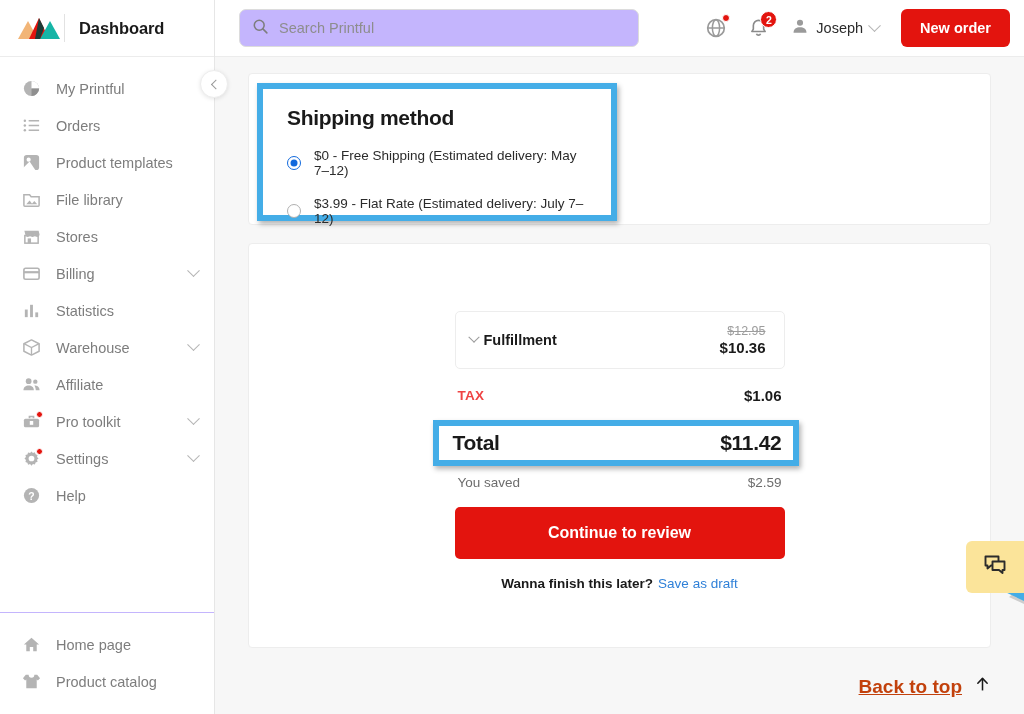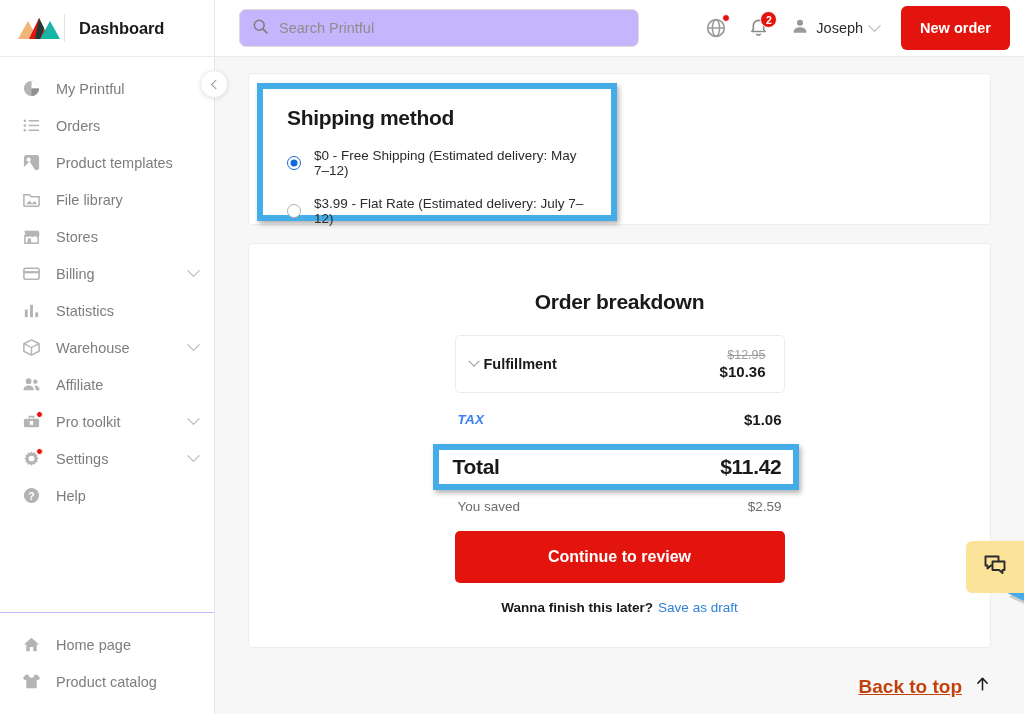--- a/index.html
+++ b/index.html
@@ -98,21 +98,21 @@
   }
   .globe-dot {
     position: absolute; top: -1px; right: -1px;
     width: 8px; height: 8px; border-radius: 50%;
     background: #e3140e; border: 1.5px solid #fff;
   }
   .user-chip { display: flex; align-items: center; gap: 7px; cursor: pointer; margin-left: 4px; }
   .user-name { font-size: 14.5px; color: #2b2b2b; }
   .btn-neworder {
     background: #e3140e; color: #fff; border: none; border-radius: 6px;
-    height: 44px; padding: 0 19px; font-size: 14.5px; font-weight: bold;
+    height: 38px; padding: 0 19px; font-size: 14.5px; font-weight: bold;
     cursor: pointer; font-family: "Liberation Sans", sans-serif; margin-left: 6px;
   }
 
   .content {
     flex: 1 1 auto; background: #f7f7f7;
     padding: 16px 33px 0 33px; position: relative;
     overflow: hidden;
   }
 
   .card { background: #fff; border: 1px solid #ededed; border-radius: 4px; }
@@ -154,21 +154,21 @@
   .chev-sm {
     width: 8px; height: 8px; border-right: 1.7px solid #9b9b9b;
     border-bottom: 1.7px solid #9b9b9b; transform: rotate(45deg) translate(-2px,-2px);
   }
   .fulfil-name { font-size: 14.5px; font-weight: bold; color: #1a1a1a; }
   .fulfil-prices { margin-left: auto; text-align: right; }
   .price-old { font-size: 12.5px; color: #9d9d9d; text-decoration: line-through; }
   .price-new { font-size: 15px; font-weight: bold; color: #1a1a1a; margin-top: 1px; }
 
   .tax-row { display: flex; align-items: center; margin-top: 18px; padding: 0 3px; }
-  .tax-label { font-size: 13.5px; font-weight: bold; color: #3b82f6; letter-spacing: .2px; font-style: italic; }
+  .tax-label { font-size: 13.5px; font-weight: bold; color: #ef4444; letter-spacing: .2px; }
   .tax-val { margin-left: auto; font-size: 15px; font-weight: bold; color: #1a1a1a; }
 
   .total-wrap { position: relative; margin-top: 16px; height: 46px; }
   .total-hl {
     position: absolute; left: -22px; top: 0; width: 366px; height: 46px;
     border: 6px solid #44ade7; background: #fff;
     box-shadow: 2px 3px 5px rgba(0,0,0,.30);
     display: flex; align-items: center; padding: 0 11px 0 14px;
   }
   .total-label { font-size: 21px; font-weight: bold; color: #1a1a1a; letter-spacing: -0.3px; }
@@ -454,21 +454,20 @@
             <div class="radio-row">
               <span class="radio"></span>
               <span class="radio-label">$3.99 - Flat Rate (Estimated delivery: July 7–12)</span>
             </div>
           </div>
         </div>
       </section>
 
       <section class="card bd-card">
         <div class="bd-inner">
-          <div class="bd-title">Order breakdown</div>
 
           <div class="fulfil-row">
             <div class="fulfil-left">
               <span class="chev-sm"></span>
               <span class="fulfil-name">Fulfillment</span>
             </div>
             <div class="fulfil-prices">
               <div class="price-old">$12.95</div>
               <div class="price-new">$10.36</div>
             </div>

